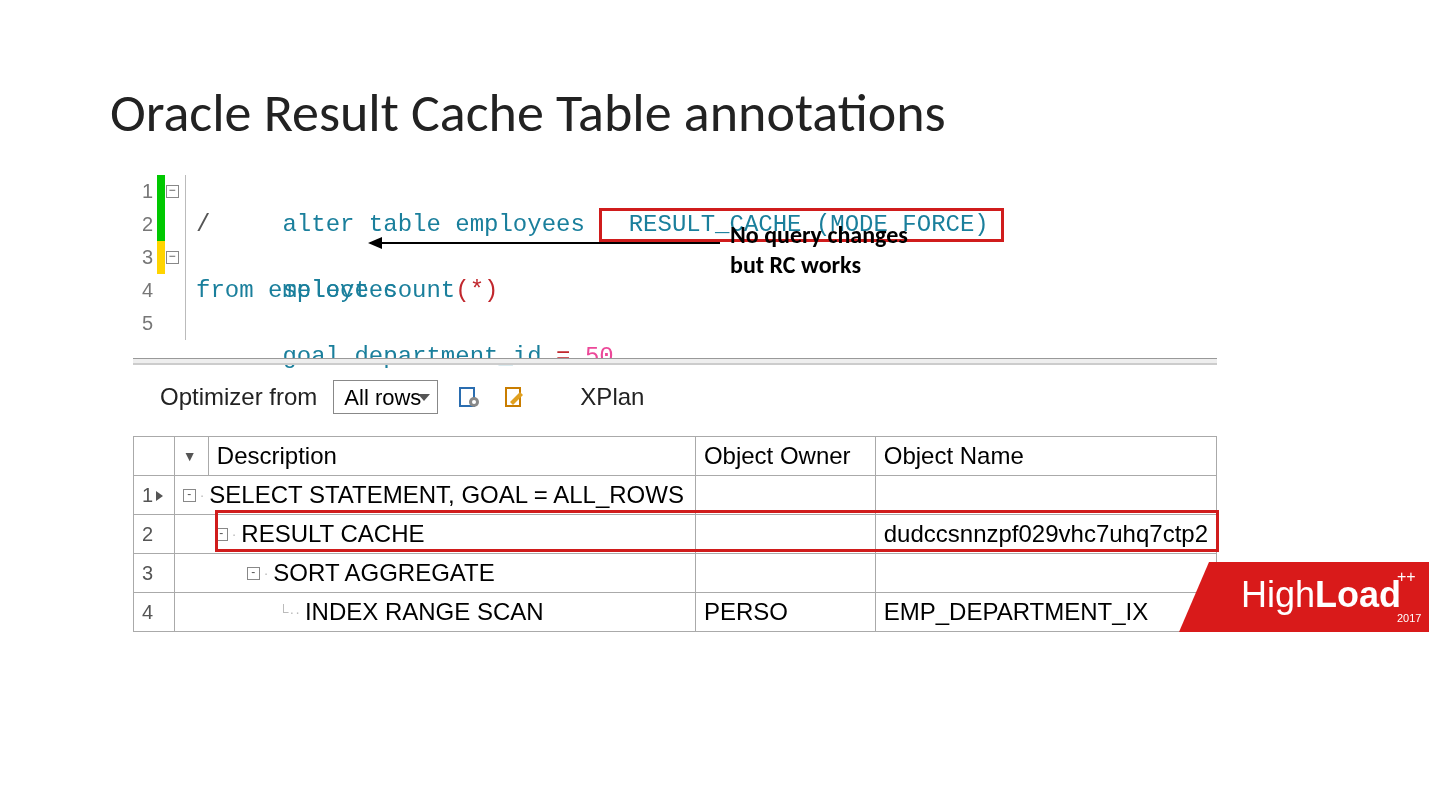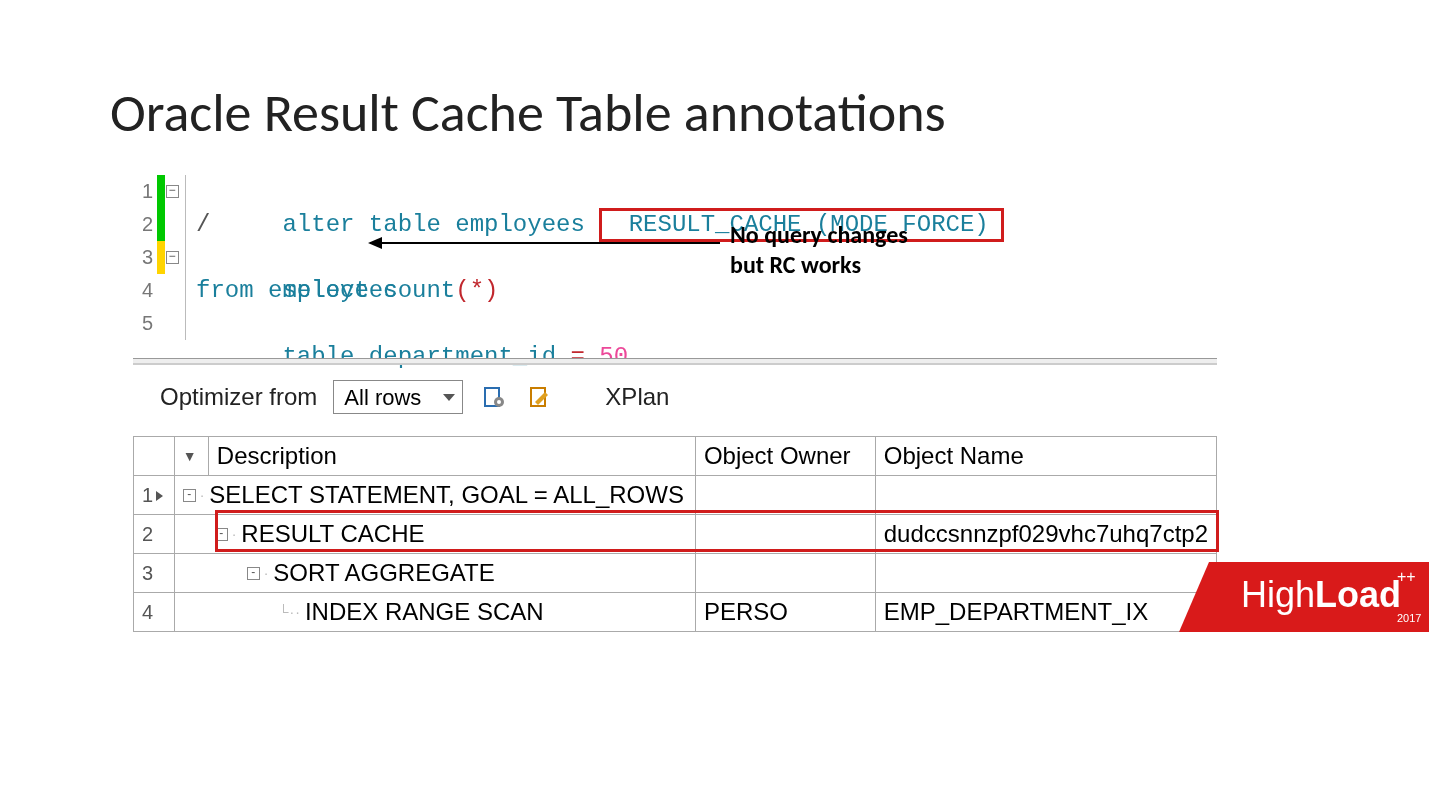--- a/index.html
+++ b/index.html
@@ -135,21 +135,21 @@
     gap: 16px;
     font-family: Arial, sans-serif;
     font-size: 24px;
     color: #222;
   }
   .select {
     appearance: none;
     border: 1px solid #888;
     background: #fff;
     font-size: 22px;
-    padding: 4px 40px 4px 10px;
+    padding: 4px 15px 4px 10px;
     height: 34px;
     position: relative;
   }
   .select-wrap {
     position: relative;
     display: inline-block;
   }
   .select-wrap::after {
     content: "";
     position: absolute;
@@ -295,21 +295,21 @@
     <span class="fold"></span>
     <span class="guide"></span>
     <span class="code kw">from employees</span>
   </div>
   <div class="code-row">
     <span class="lineno">5</span>
     <span class="vbar1"></span>
     <span class="fold"></span>
     <span class="guide"></span>
     <span class="code">
-      <span class="kw">table department_id </span><span class="op">=</span><span> </span><span class="num">50</span>
+      <span class="kw">goal department_id </span><span class="op">=</span><span> </span><span class="num">50</span>
     </span>
   </div>
 </div>
 
 <div class="arrow"></div>
 <div class="annot">
   <div>No query changes</div>
   <div>but RC works</div>
 </div>
 

